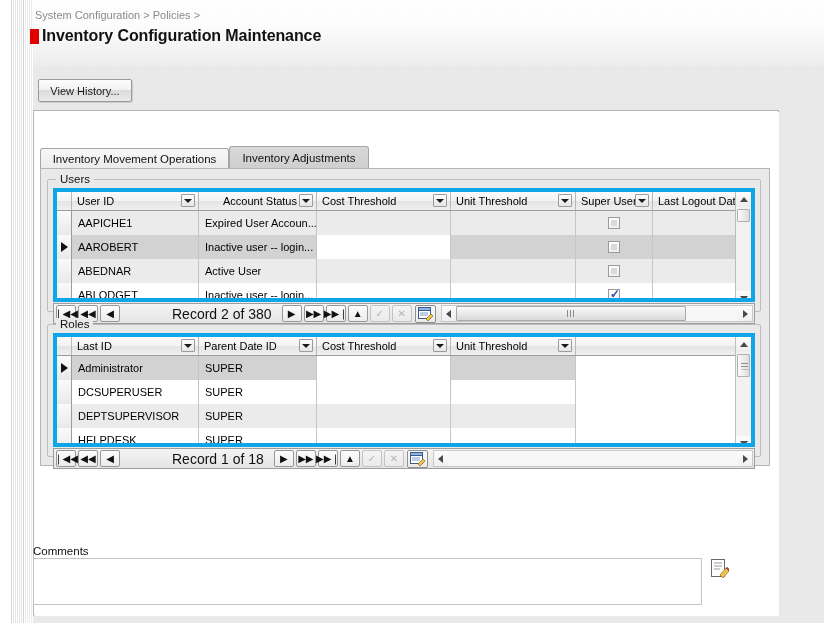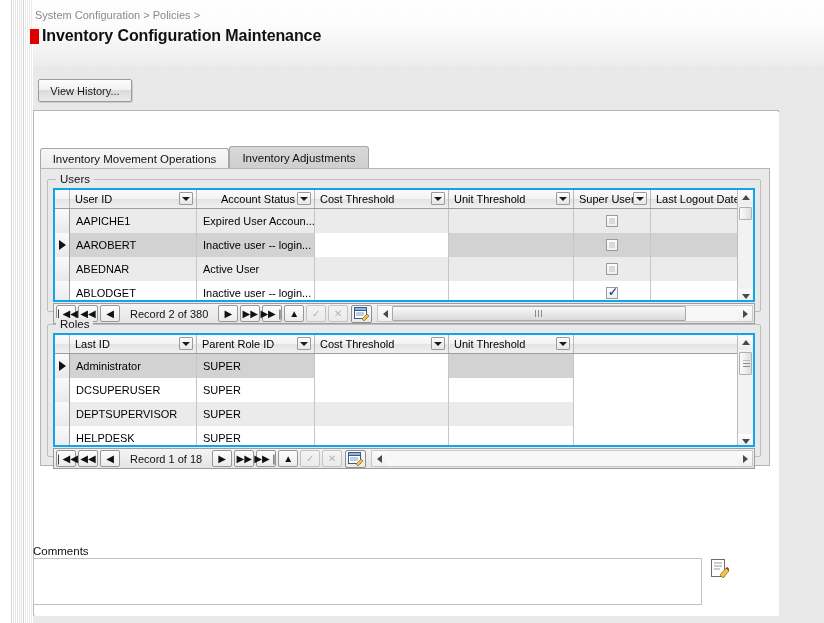--- a/index.html
+++ b/index.html
@@ -119,21 +119,21 @@
   
   .group { position: absolute; border: 1px solid #bdbdbd; border-radius: 2px; background: transparent; }
   .group-label {
     position: absolute; top: -7px; left: 8px; padding: 0 4px;
     background: #e9e9e9; font-size: 11.5px; color: #111;
   }
 
   .grid-wrap {
     position: absolute;
     background: #fef9c3;
-    border: 2px solid #0ea5e9;
+    border: 4px solid #0ea5e9;
     overflow: hidden;
   }
 
   
   .grid-head {
     position: absolute; left: 0; top: 0; height: 19px;
     background: linear-gradient(180deg,#fbfbfb 0%,#f1f1f1 48%,#e2e2e2 52%,#efefef 100%);
     border-bottom: 1px solid #9c9c9c;
     display: flex;
   }
@@ -247,21 +247,21 @@
     width: 20px; height: 17px; margin: 0 1px;
     background: linear-gradient(180deg,#fdfdfd,#ebebeb);
     border: 1px solid #979797; border-radius: 2px;
     display: flex; align-items: center; justify-content: center;
     font-size: 10px; color: #111; cursor: pointer;
     font-family: "Liberation Sans", sans-serif;
     line-height: 1;
   }
   .nb.dis { color: #b4b4b4; background: linear-gradient(180deg,#f4f4f4,#eaeaea); border-color: #c3c3c3; }
   .rec-label {
-    font-size: 11px; color: #111; padding: 0 9px; white-space: nowrap;
+    font-size: 14px; color: #111; padding: 0 9px; white-space: nowrap; margin-left: 42px;
   }
 
   .edit-ico {
     width: 21px; height: 18px; margin: 0 2px;
     border: 1px solid #8f8f8f; border-radius: 2px;
     background: linear-gradient(180deg,#fbfbfb,#eaeaea);
     position: relative; cursor: pointer;
     display: flex; align-items: center; justify-content: center;
   }
 
@@ -489,21 +489,21 @@
 
           <div class="grid-head" style="width:686px;">
             <div class="hc corner"></div>
             <div class="hc" style="width:127px;">
               <span>Last ID</span>
               <span class="filt">
                   <i></i>
                 </span>
             </div>
             <div class="hc" style="width:118px;">
-              <span>Parent Role ID</span>
+              <span>Parent Date ID</span>
               <span class="filt">
                   <i></i>
                 </span>
             </div>
             <div class="hc" style="width:134px;">
               <span>Cost Threshold</span>
               <span class="filt">
                   <i></i>
                 </span>
             </div>

